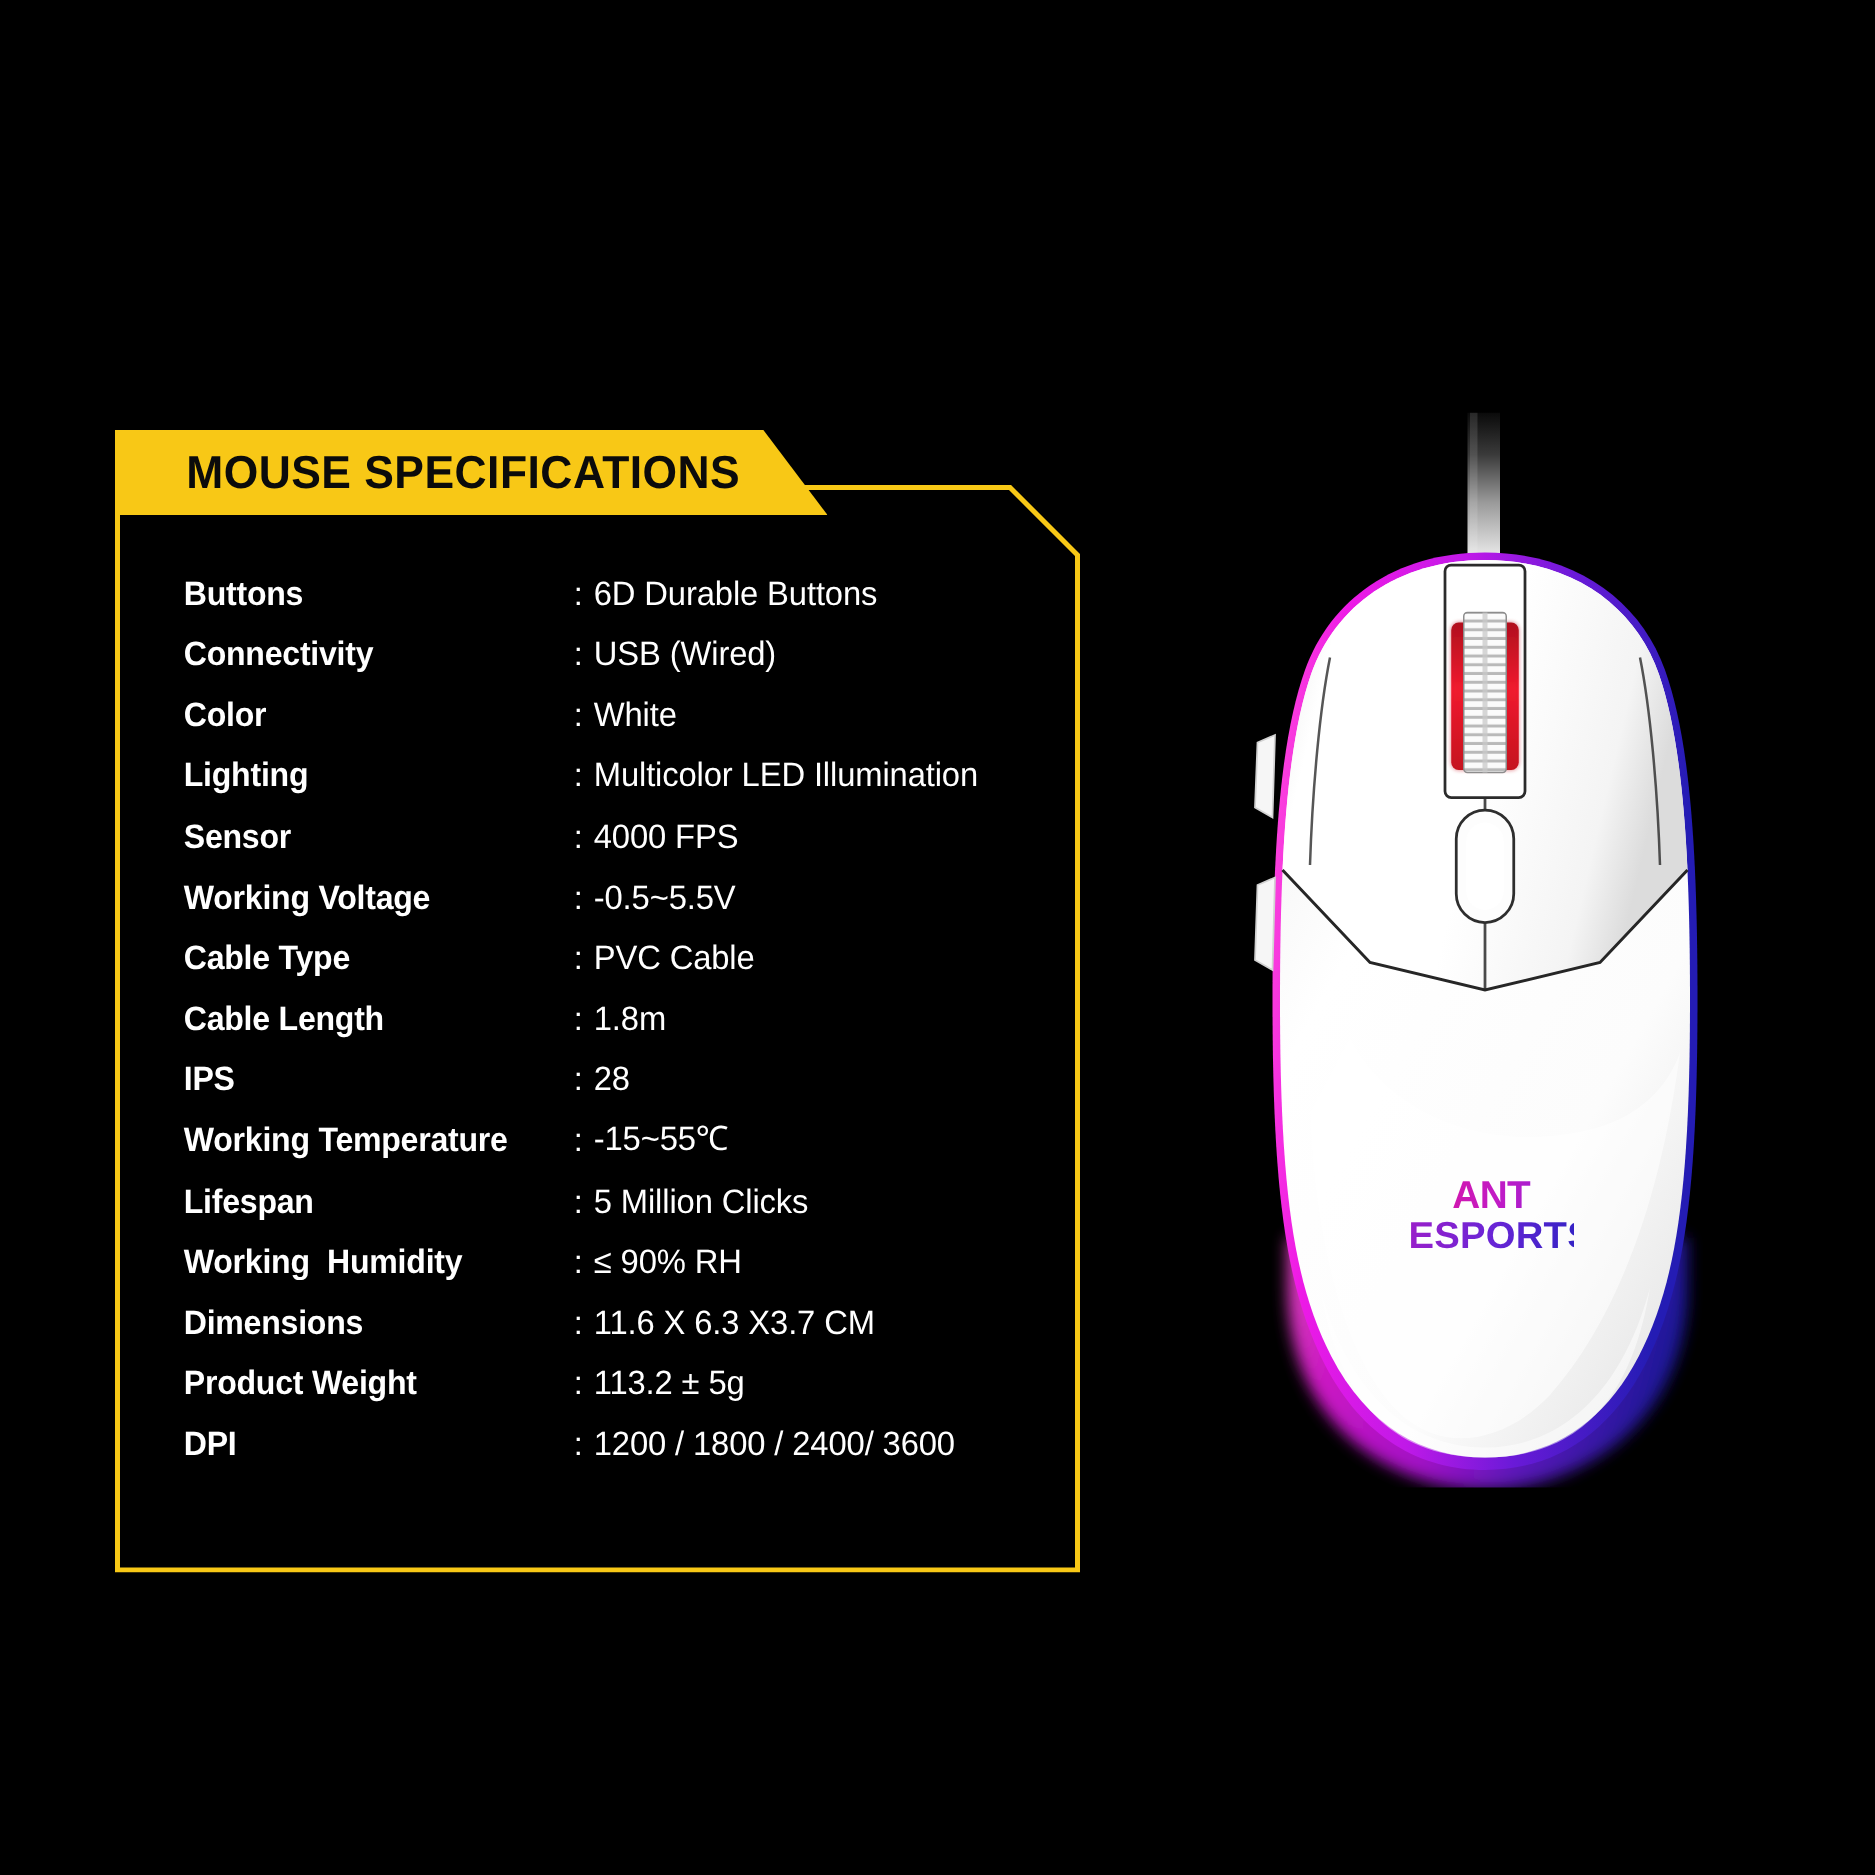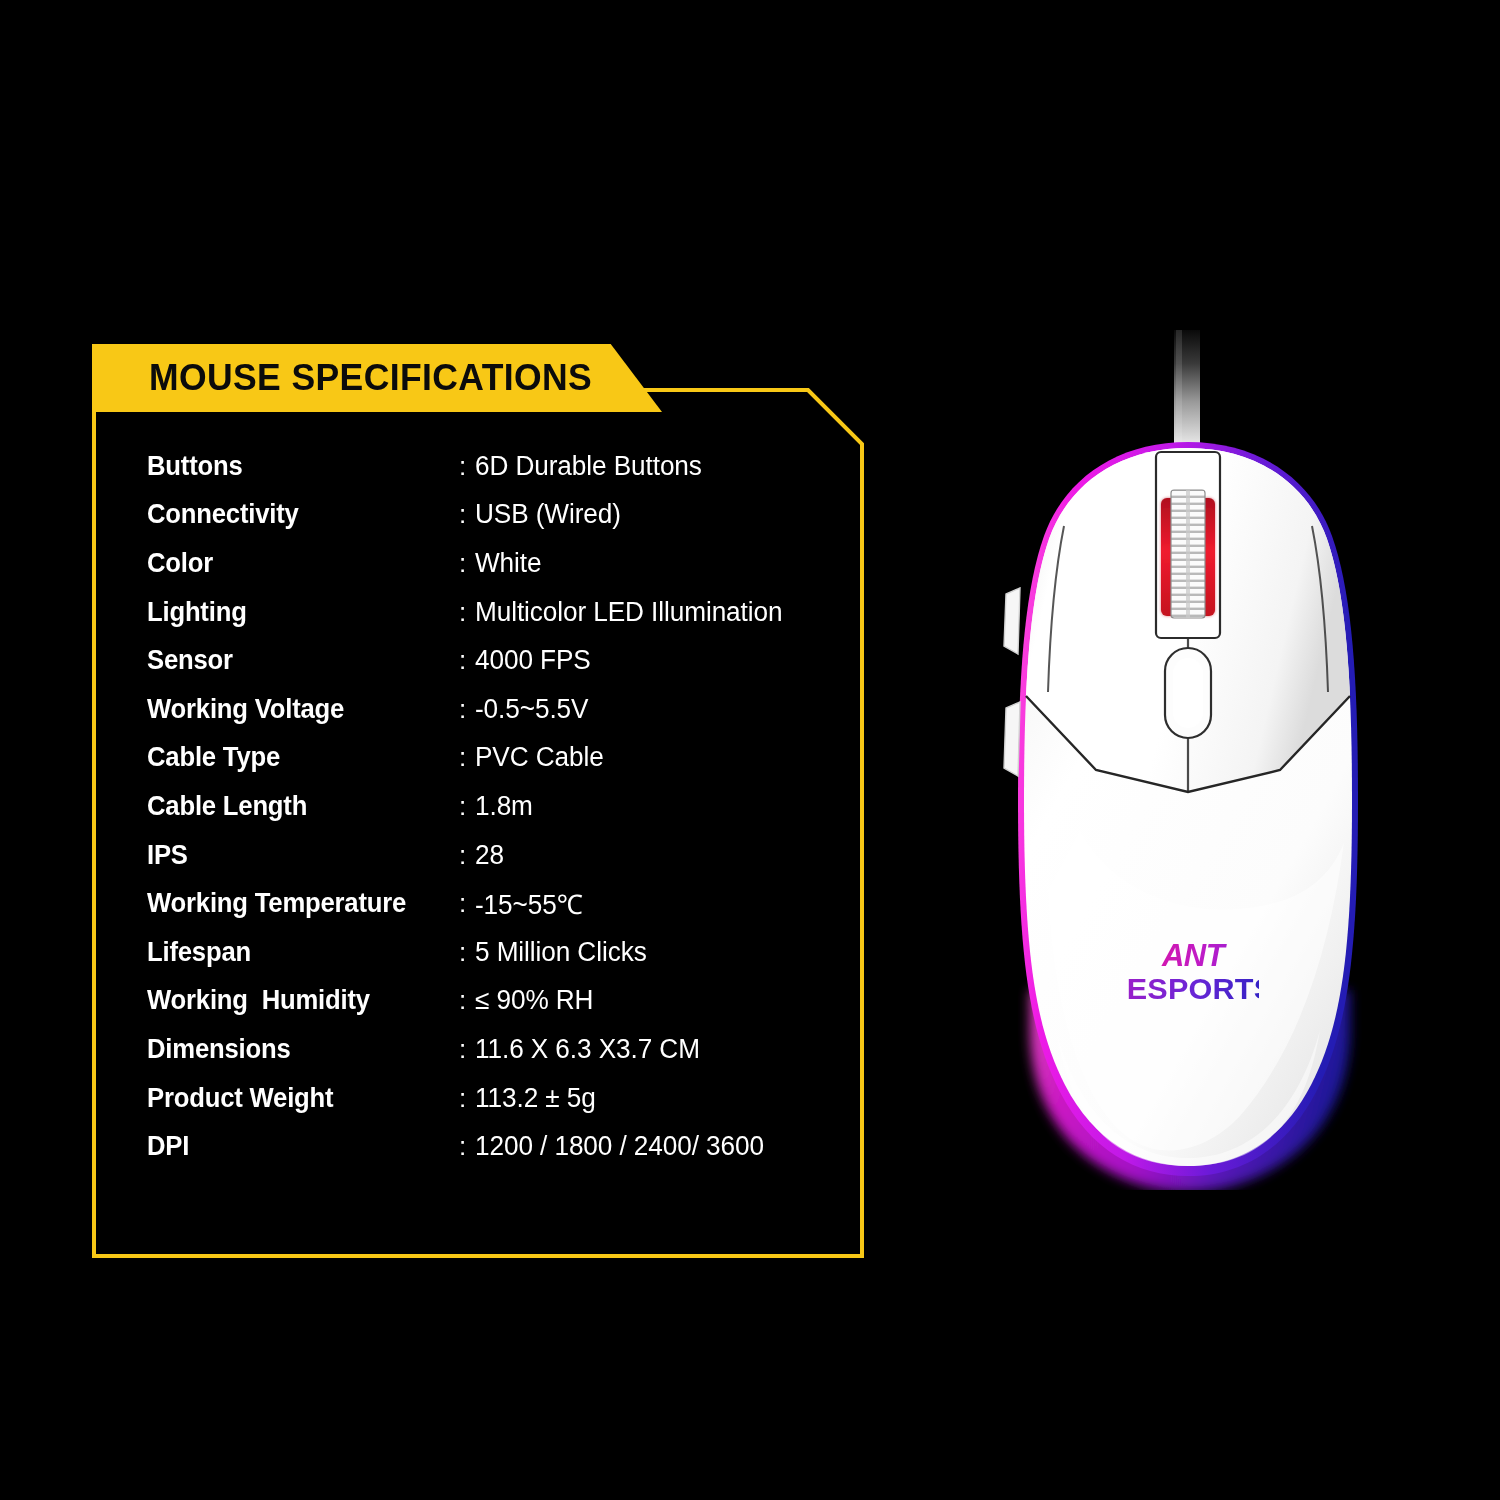--- a/index.html
+++ b/index.html
@@ -62,21 +62,21 @@
 
   
   #spec-table {
     position: absolute;
     left: 55px;
     top: 102px;
     width: 700px;
   }
   .spec-row {
     display: flex;
-    align-items: center;
+    align-items: flex-end;
     height: 48.6px;
   }
   .spec-label {
     width: 312px;
     flex: 0 0 312px;
     color: #ffffff;
     font-family: "Liberation Sans Narrow", "Liberation Sans", sans-serif;
     font-weight: bold;
     font-size: 27px;
     letter-spacing: -0.2px;
@@ -116,21 +116,20 @@
     left: 168px;
     top: 610px;
     width: 130px;
     text-align: center;
     pointer-events: none;
     line-height: 1;
   }
   #logo-ant {
     font-family: "Liberation Sans Narrow", "Liberation Sans", sans-serif;
     font-weight: bold;
-    font-style: italic;
     font-size: 31px;
     letter-spacing: -0.5px;
     background: linear-gradient(95deg, #E0149B 0%, #C01BC6 55%, #8A22D8 100%);
     -webkit-background-clip: text;
     background-clip: text;
     color: transparent;
     display: block;
   }
   #logo-esports {
     font-family: "Liberation Sans Narrow", "Liberation Sans", sans-serif;

